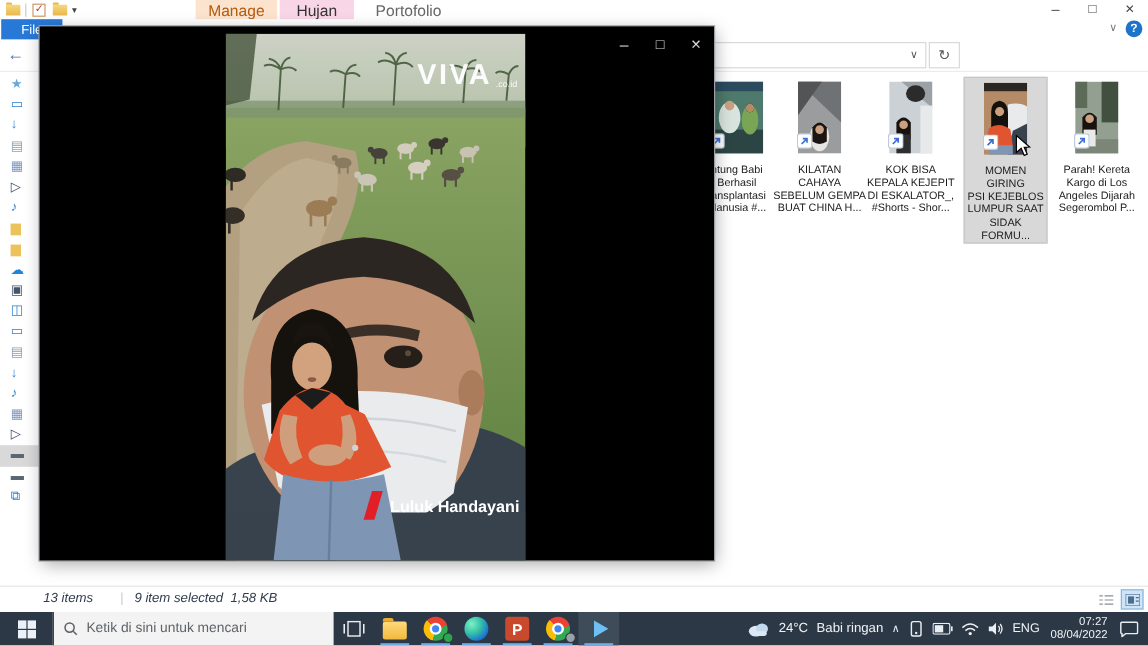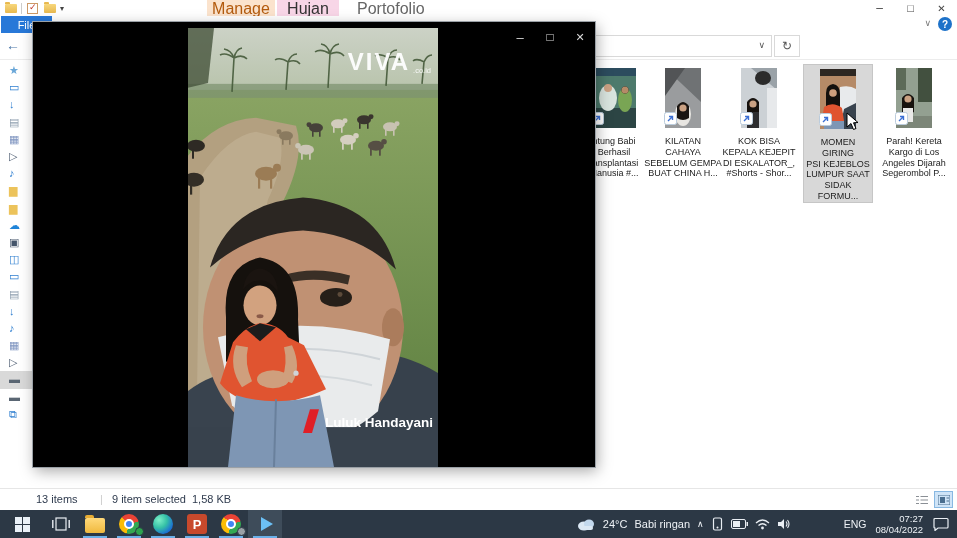--- a/index.html
+++ b/index.html
@@ -10,21 +10,21 @@
   .explorer { position:absolute; inset:0 0 28px 0; background:#fff; }
   .titlebar { position:absolute; top:0; left:0; right:0; height:17px; background:#fff; }
   .qat { position:absolute; left:4px; top:1px; display:flex; align-items:center; gap:4px; height:15px; }
   .qat-ic { width:13px; height:13px; display:flex; align-items:center; justify-content:center; font-size:10px; }
   .mini-folder { width:12px; height:9px; background:linear-gradient(#f7d77c,#e8b94f); border-radius:1px; position:relative; }
   .mini-folder::before { content:""; position:absolute; top:-2px; left:0; width:5px; height:2px; background:#e8b94f; border-radius:1px 1px 0 0; }
   .mini-check { width:11px; height:11px; background:#fff; border:1px solid #c96; position:relative; }
   .mini-check::before { content:"✓"; position:absolute; left:1px; top:-2px; color:#c0392b; font-size:9px; }
   .qat-sep { width:1px; height:11px; background:#ccc; }
   .qat-caret { font-size:8px; color:#444; line-height:1; }
-  .rtab { position:absolute; top:0; height:17px; display:flex; align-items:center; justify-content:center; font-size:16px;margin-left:44px; }
+  .rtab { position:absolute; top:0; height:17px; display:flex; align-items:center; justify-content:center; font-size:13px; }
   .tab-manage { left:163px; width:68px; background:#fbe3cd; color:#b35b0e; }
   .tab-play { left:233px; width:62px; background:#f8d6e7; color:#333; }
   .win-title { left:313px; width:90px; color:#666; justify-content:flex-start; }
   .win-controls { position:absolute; top:0; right:0; display:flex; }
   .wc { width:31px; height:16px; display:flex; align-items:center; justify-content:center; color:#454545; font-size:10px; }
   .wc.min::before { content:"–"; font-size:12px; }
   .wc.max::before { content:"□"; font-size:11px; }
   .wc.cls::before { content:"✕"; font-size:10px; }
   .ribbon-row { position:absolute; top:16px; left:0; right:0; height:17px; background:#fff; }
   .file-btn { position:absolute; left:1px; top:0; width:51px; height:17px; background:#2878d8; color:#fff; font-size:11px; border:none; display:flex; align-items:center; justify-content:center; }
@@ -48,21 +48,21 @@
   
   .thumb { position:absolute; top:64px; padding-top:4px; }
   .thumb.sel { background:#d8d8d8; border:1px solid #c6c6c6; }
   .timg { position:relative; width:36px; height:60px; margin:0 auto; overflow:visible; }
   .timg svg.scene { display:block; }
   .shortcut-badge { position:absolute; left:-1px; bottom:-1px; }
   .tcap { margin-top:8px; font-size:9px; line-height:1.2; text-align:center; color:#1b1b1b; white-space:pre-line; }
 
   
   .statusbar { position:absolute; left:0; right:0; bottom:0; height:22px; background:#fff; border-top:1px solid #e6e6e6; font-size:11px; color:#2f3b4e; }
-  .sb-text { position:absolute; top:4px; }
+  .sb-text { position:absolute; top:4px;font-style:italic; }
   .st-items { left:36px; }
   .st-sep1 { left:100px; color:#ccc; }
   .st-sel { left:112px; }
   .st-size { left:192px; }
   .view-toggles { position:absolute; right:4px; top:2px; display:flex; gap:3px; }
   .vt { width:19px; height:17px; display:flex; align-items:center; justify-content:center; }
   .vt.active { background:#cfe4f7; border:1px solid #88b8e2; }
 
   
   .player { position:absolute; left:33px; top:22px; width:562px; height:445px; background:#000; box-shadow:0 0 0 1px #9aa0a6, 2px 4px 14px rgba(0,0,0,.35); }
@@ -92,21 +92,21 @@
   .badge { position:absolute; right:2px; bottom:2px; width:9px; height:9px; border-radius:50%; border:1px solid #2c3845; z-index:2; }
   .badge.green { background:#2da44e; }
   .badge.gray { background:#9aa0a6; }
   .ic-edge { border-radius:50%; background:radial-gradient(circle at 30% 30%, #7df0c8, #35c1a6 40%, #1b6fd4 75%, #1a55a0); }
   .ic-ppt { width:20px; height:20px; background:#c8492c; border-radius:3px; display:flex; align-items:center; justify-content:center; }
   .ic-ppt::before { content:"P"; color:#fff; font-weight:bold; font-size:13px; }
   .ic-movies { width:0; height:0; border-left:12px solid #6cc0f5; border-top:7px solid transparent; border-bottom:7px solid transparent; margin-left:4px; }
   .tray { position:absolute; right:0; top:0; height:28px; display:flex; align-items:center; color:#eef2f6; font-size:11px; }
   .tray > * { margin-right:7px; }
   .tray-chev { font-size:9px; }
-  .tray-lang { font-size:10.5px; margin-right:9px;margin-left:46px; }
+  .tray-lang { font-size:10.5px; margin-right:9px; }
   .tray-clock { text-align:right; font-size:9.5px; line-height:11px; margin-right:10px; }
   .tray svg { display:block; }
   .action-center { margin-right:8px; }
 
   .cursor { position:absolute; z-index:200; }
 </style>
 </head>
 <body>
 
 <div id="stage">
@@ -510,20 +510,27 @@
 
   <div class="taskbar">
     <button class="start-btn">
       <span class="win-logo">
           <i></i>
           <i></i>
           <i></i>
           <i></i>
         </span>
     </button>
+    <div class="tsearch">
+      <svg width="12" height="12" viewBox="0 0 12 12">
+        <circle cx="5" cy="5" r="3.8" fill="none" stroke="#5f6368" stroke-width="1.3"></circle>
+        <line x1="8" y1="8" x2="11" y2="11" stroke="#5f6368" stroke-width="1.3"></line>
+      </svg>
+      <input type="text" placeholder="Ketik di sini untuk mencari" style="">
+    </div>
 
     <div class="tslot">
       <svg width="18" height="14" viewBox="0 0 18 14">
         <rect x="4" y="1" width="10" height="12" fill="none" stroke="#e9eef3" stroke-width="1.2"></rect>
         <line x1="0.8" y1="3" x2="0.8" y2="11" stroke="#e9eef3" stroke-width="1.4"></line>
         <line x1="17.2" y1="3" x2="17.2" y2="11" stroke="#e9eef3" stroke-width="1.4"></line>
       </svg>
     </div>
     <div class="tslot">
       <span class="ic-folder"></span>

